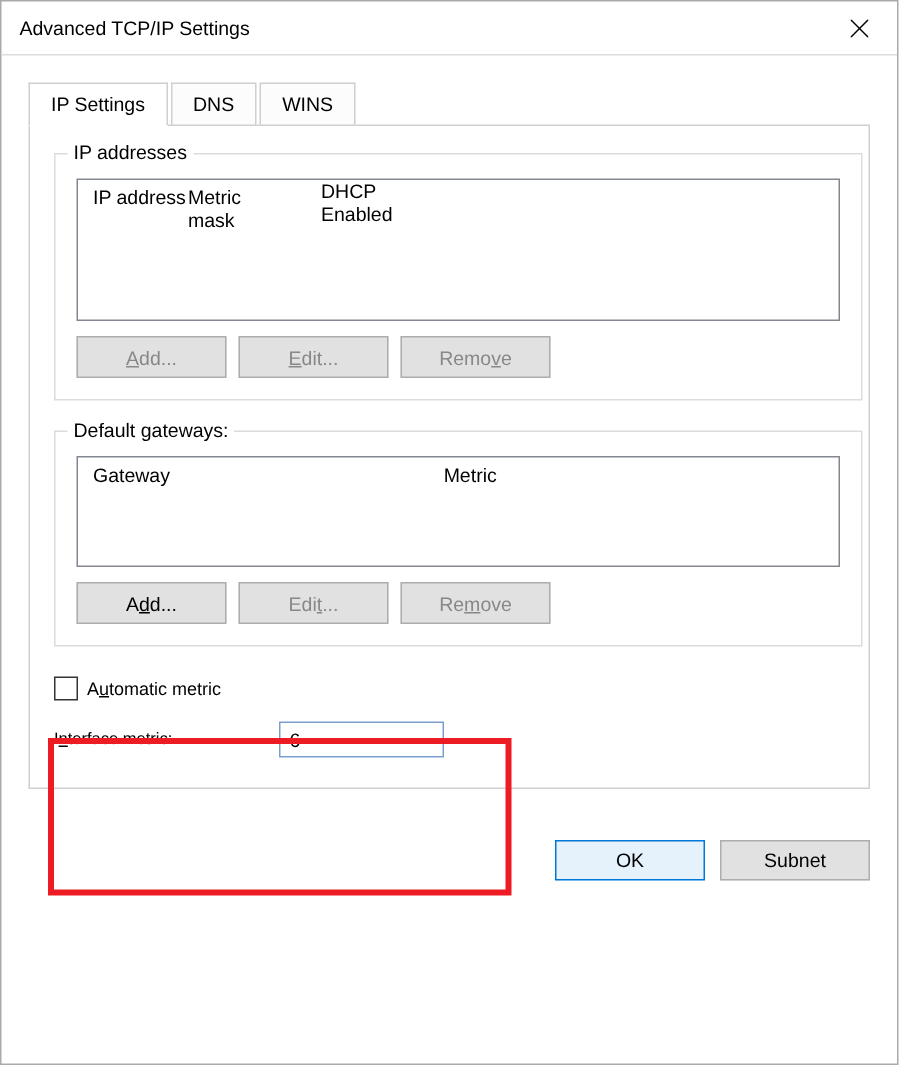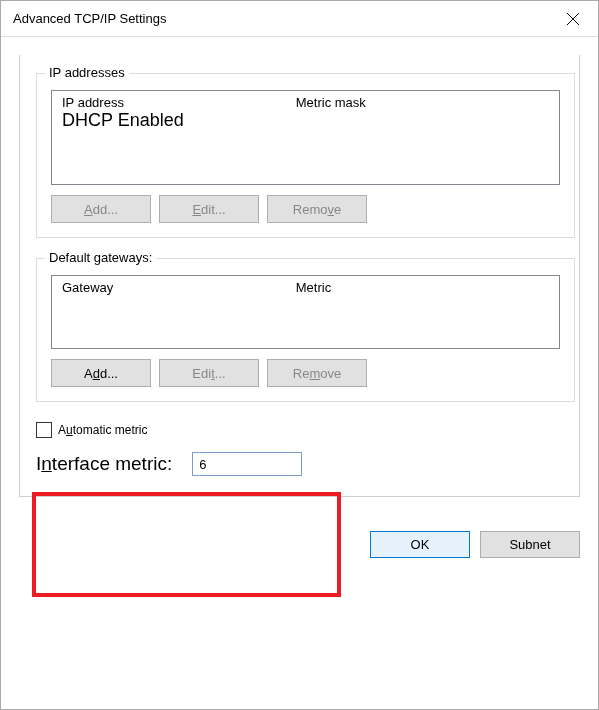--- a/index.html
+++ b/index.html
@@ -76,33 +76,33 @@
       background: #fff;
       padding: 0 4px;
       font-size: 13px;
     }
     .listbox {
       border: 1px solid #828790;
       background: #fff;
       height: 95px;
       width: 100%;
       display: flex;
-      flex-direction: column;
+      flex-direction: row;
     }
     .listbox-header {
       display: flex;
       padding: 4px 10px 0 10px;
     }
     .listbox-col1 { width: 48%; font-size: 13px; }
     .listbox-col2 { width: 52%; font-size: 13px; }
     .listbox-row {
       display: flex;
       padding: 0 10px;
     }
-    .listbox-cell1 { width: 48%; font-size: 18px; }
+    .listbox-cell1 { width: 48%; font-size: 13px; }
     .btn-row {
       display: flex;
       justify-content: flex-start;
       gap: 8px;
       margin-top: 10px;
     }
     .btn {
       width: 100px;
       height: 28px;
       border: 1px solid #adadad;
@@ -136,21 +136,21 @@
       border: 1px solid #333;
       background: #fff;
       cursor: pointer;
       flex-shrink: 0;
     }
     .metric-row {
       display: flex;
       align-items: center;
       gap: 20px;
     }
-    .metric-label { font-size: 19px; min-width:130px;}
+    .metric-label { font-size: 11px; min-width:130px;}
     .metric-input {
       width: 110px;
       height: 24px;
       border: 1px solid #7a9fcf;
       padding: 2px 6px;
       font-size: 13px;
       font-family: inherit;
       outline: none;
     }
     .highlight-box {
@@ -190,20 +190,25 @@
   <div class="titlebar-text">Advanced TCP/IP Settings</div>
   <div class="close-btn">
     <svg viewBox="0 0 12 12">
         <line x1="0" y1="0" x2="12" y2="12" stroke="#000" stroke-width="1"></line>
         <line x1="12" y1="0" x2="0" y2="12" stroke="#000" stroke-width="1"></line>
       </svg>
   </div>
 </div>
 
 <div class="content">
+  <div class="tabs">
+    <div class="tab active">IP Settings</div>
+    <div class="tab inactive">DNS</div>
+    <div class="tab inactive">WINS</div>
+  </div>
 
   <div class="tab-body">
 
     <div class="fieldset">
       <div class="fieldset-legend">IP addresses</div>
       <div class="listbox">
         <div class="listbox-header">
           <div class="listbox-col1">IP address</div>
           <div class="listbox-col2">Metric mask</div>
         </div>

